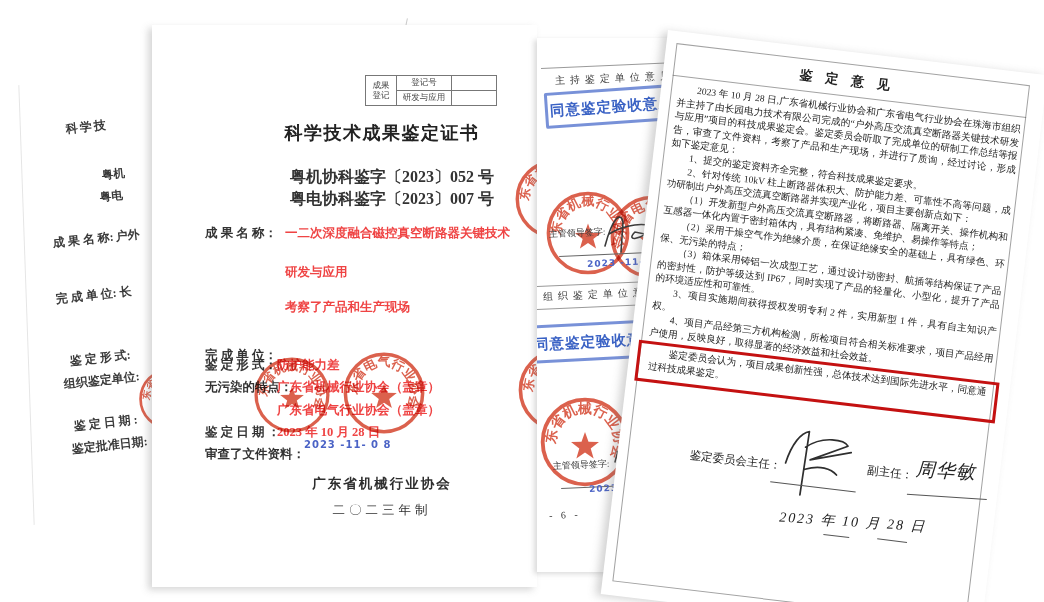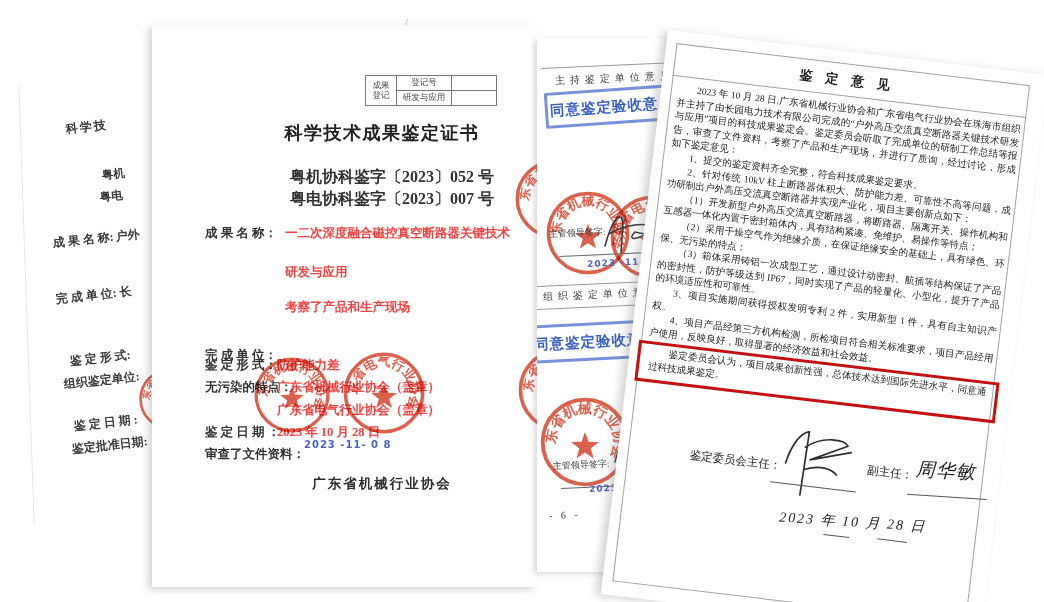--- a/index.html
+++ b/index.html
@@ -120,20 +120,21 @@
   <div class="abs fld-v" style="left:125px;top:377px;">广东省电气行业协会</div>
   <div class="abs fld-v" style="left:238px;top:377px;">（盖章）</div>
 
   <div class="abs fld-l" style="left:53px;top:399px;">鉴 定 日 期 ：</div>
   <div class="abs fld-v" style="left:125px;top:399px;">2023 年 10 月 28 日</div>
 
   <div class="abs fld-l" style="left:53px;top:421px;">审查了文件资料：</div>
   <div class="abs bluestamp-date" style="left:152px;top:414px;font-size:10px;">2023 -11- 0 8</div>
 
   <div class="abs" id="cert-footer-org">广东省机械行业协会</div>
+  <div class="abs" id="cert-footer-year">二〇二三年制</div>
 
   <div class="seal" style="left:101px;top:331px;"><svg width="78" height="78" viewBox="0 0 100 100">
         <defs>
           <path id="sealarc1" d="M50,50 m-32,0 a32,32 0 1,1 64,0 a32,32 0 1,1 -64,0" fill="none"></path>
         </defs>
         <circle cx="50" cy="50" r="46" fill="none" stroke="#d5452e" stroke-width="4.2"></circle>
         <path d="M50.0,39.0L53.8,49.7L65.2,50.1L56.2,57.0L59.4,67.9L50.0,61.5L40.6,67.9L43.8,57.0L34.8,50.1L46.2,49.7Z" fill="#d5452e"></path>
         <text font-size="15" font-weight="bold" fill="#d5452e" font-family="'Liberation Serif',serif"><textPath href="#sealarc1" startOffset="25%" text-anchor="middle">广东省机械行业协会</textPath></text>
       </svg></div>
   <div class="seal" style="left:190px;top:326px;"><svg width="84" height="84" viewBox="0 0 100 100">

